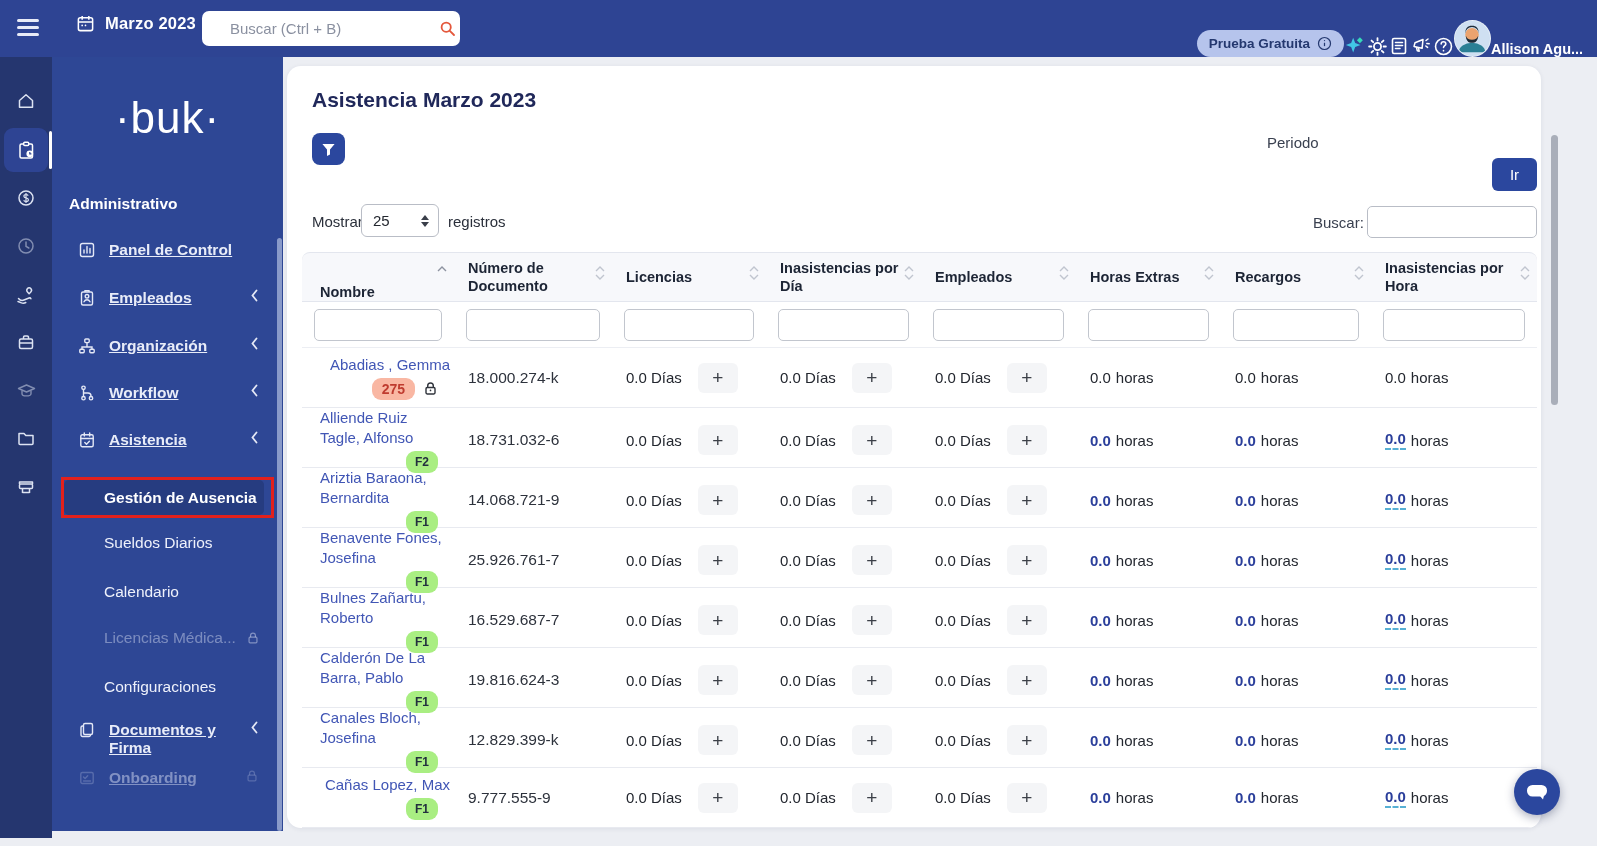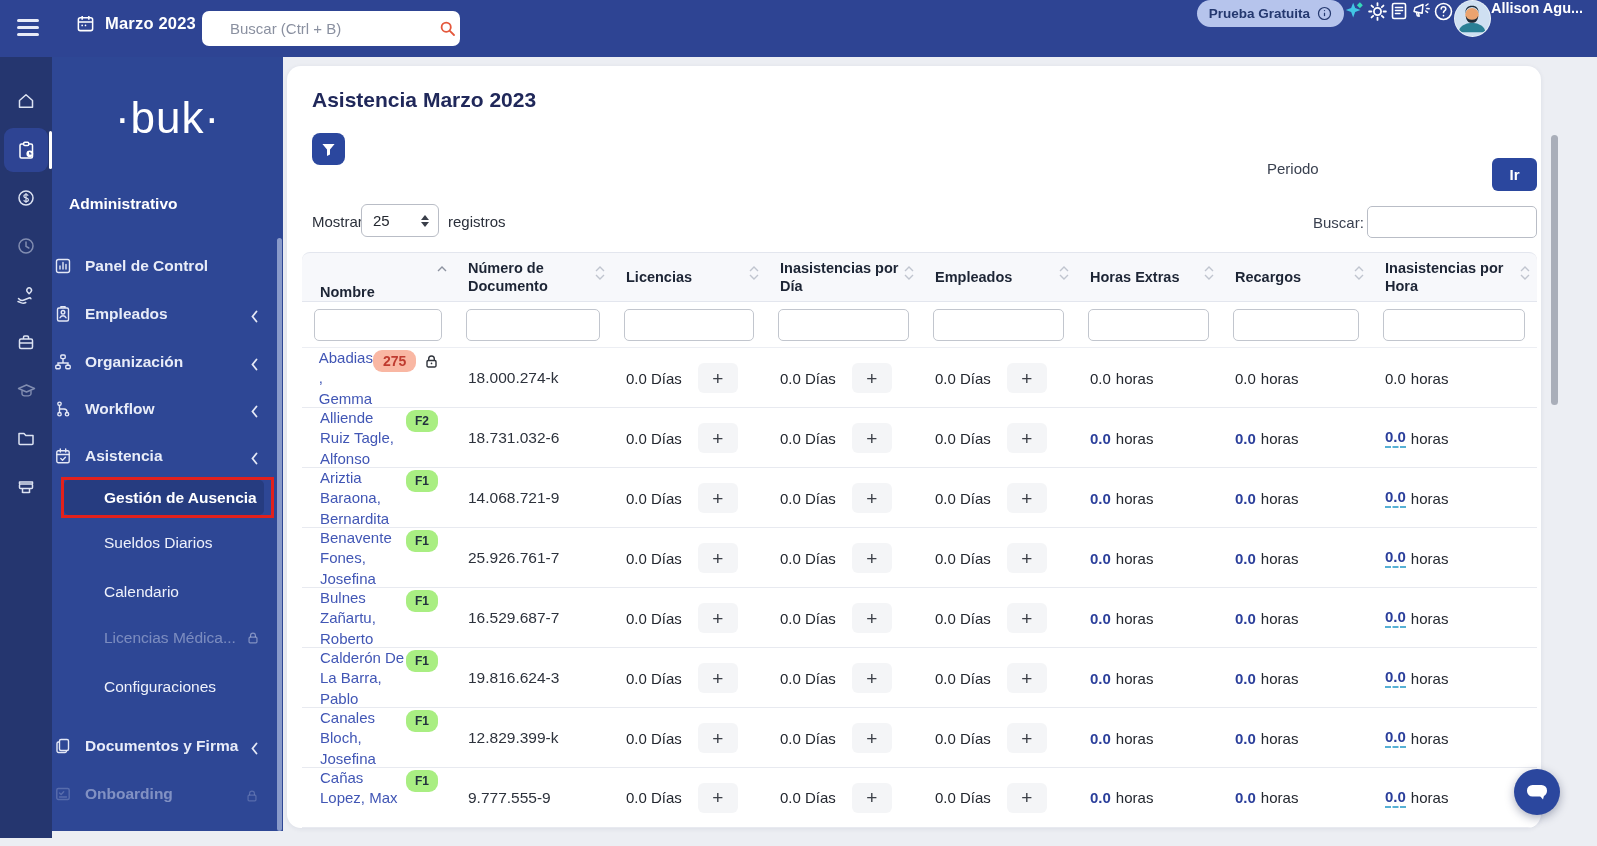--- a/index.html
+++ b/index.html
@@ -11,69 +11,69 @@
     display:flex; align-items:center; z-index:30; }
   .hamburger { position:absolute; left:17px; top:19px; width:24px; height:18px; cursor:pointer; }
   .hamburger span { display:block; width:22px; height:2.6px; background:#e8ebf7; border-radius:2px; margin-bottom:4.6px; }
   .nav-date { position:absolute; left:76px; top:14px; display:flex; align-items:center; gap:10px; color:#fff; cursor:pointer; }
   .nav-date .lbl { font-size:16.5px; font-weight:700; letter-spacing:.2px; }
   .nav-search { position:absolute; left:202px; top:11px; width:258px; height:35px; background:#fff; border-radius:7px;
     display:flex; align-items:center; }
   .nav-search input { flex:1; border:none; outline:none; font-size:15px; padding:0 10px 0 28px; color:#3a3f4c; background:transparent; }
   .nav-search input::placeholder { color:#8a90a0; }
   .nav-search .mag { margin-right:10px; }
-  .nav-right { position:absolute; right:14px; top:0; height:57px; display:flex; align-items:flex-start; }
+  .nav-right { position:absolute; right:14px; top:0; height:57px; display:flex; align-items:flex-end; }
   .trial-pill { background:#b6c4ec; color:#24386f; font-size:13.5px; font-weight:700; height:27px; padding:0 12px;
     border-radius:14px; display:flex; align-items:center; gap:7px; cursor:pointer; }
   .nav-ico { width:22px; height:22px; display:flex; align-items:center; justify-content:center; cursor:pointer; }
   .avatar { width:37px; height:37px; border-radius:50%; overflow:hidden; background:#cfe0f2; border:1.5px solid rgba(255,255,255,.55); cursor:pointer; flex:none; }
   .nav-user { color:#fff; font-size:14.5px; font-weight:700; max-width:92px; white-space:nowrap; overflow:hidden; }
 
   
   .rail { position:absolute; left:0; top:57px; width:52px; height:781px; background:#25366f; z-index:20; }
   .rail-item { position:absolute; left:4px; width:44px; height:44px; border-radius:9px;
     display:flex; align-items:center; justify-content:center; cursor:pointer; }
   .rail-item.active { background:#2e4493; }
   .rail-item.active::after { content:""; position:absolute; right:-4px; top:3px; width:3.5px; height:38px; background:#fff; border-radius:2px; }
   .rail-item.dim svg { opacity:.5; }
 
   
   .sidebar { position:absolute; left:52px; top:57px; width:231px; height:774px; background:#2e4795; z-index:20; }
   .logo { position:absolute; left:0; top:36px; width:100%; text-align:center; color:#fff;
     font-size:44px; font-weight:500; letter-spacing:1px; }
   .section-label { position:absolute; left:17px; top:138px; color:#fff; font-size:15.5px; font-weight:700; }
-  .menu-item { position:absolute; left:0; width:100%; height:34px; display:flex; align-items:flex-end;
-    padding-left:0; color:#e8ecf8; cursor:pointer; }
+  .menu-item { position:absolute; left:0; width:100%; height:34px; display:flex; align-items:flex-start;
+    padding-left:24px; color:#e8ecf8; cursor:pointer;text-decoration:underline; }
   .menu-item .mi-ico { width:22px; display:flex; justify-content:center; margin-right:11px; flex:none; }
   .menu-item .mi-label { font-size:15.5px; font-weight:600; }
   .menu-item .mi-chevron { margin-left:auto; margin-right:24px; display:flex; }
   .menu-item.dim { color:rgba(230,236,250,.45); cursor:default; }
   .menu-item.dim svg { opacity:.5; }
   .sub-item { position:absolute; left:0; width:100%; height:34px; display:flex; align-items:center;
     padding-left:52px; color:#eef1fb; font-size:15.5px; font-weight:500; cursor:pointer; }
   .sub-item.dim { color:rgba(230,236,250,.42); cursor:default; }
   .sub-active { position:absolute; left:12px; top:423px; width:200px; height:35px; background:#263c80; border-radius:5px;
     display:flex; align-items:center; padding-left:40px; color:#fff; font-size:15.5px; font-weight:700; cursor:pointer; }
   .annotation-box { position:absolute; left:9px; top:420px; width:213px; height:41px; border:3px solid #e2211c; z-index:40; pointer-events:none; }
   .side-scroll { position:absolute; right:1px; top:181px; width:5px; height:593px; background:rgba(214,223,244,.55); border-radius:3px; cursor:pointer; }
   .lock-dim { margin-left:10px; display:flex; }
 
   
   .main-card { position:absolute; left:287px; top:66px; width:1254px; height:762px; background:#fff; border-radius:14px;
     box-shadow:0 1px 5px rgba(30,40,80,.08); overflow:hidden; z-index:10; }
   .page-title { position:absolute; left:25px; top:22px; font-size:21px; font-weight:700; color:#20285a; }
   .filter-btn { position:absolute; left:25px; top:67px; width:33px; height:32px; background:#2b479e; border:none; border-radius:8px;
     display:flex; align-items:center; justify-content:center; cursor:pointer; }
-  .periodo-label { position:absolute; left:980px; top:68px; font-size:15px; color:#3a4150;margin-top:26px; }
+  .periodo-label { position:absolute; left:980px; top:68px; font-size:15px; color:#3a4150; }
   .periodo-input { position:absolute; left:980px; top:92px; width:202px; height:33px; border:1px solid #b9bdc6; border-radius:6px;
     background:#fff; display:flex; align-items:center; }
   .periodo-input input { flex:1; border:none; outline:none; font-size:16px; color:#3b404c; padding-left:10px; background:transparent; }
   .periodo-input .cal { margin-right:9px; }
   .go-btn { position:absolute; left:1205px; top:92px; width:45px; height:33px; background:#2b479e; color:#fff; border:none;
-    border-radius:6px; font-size:15px; font-weight:700; cursor:pointer; font-family:inherit; }
+    border-radius:6px; font-size:15px; font-weight:400; cursor:pointer; font-family:inherit; }
   .show-label { position:absolute; left:25px; top:147px; font-size:15px; color:#2a2f3a; }
   .page-size { position:absolute; left:74px; top:138px; width:78px; height:33px; border:1px solid #b9bdc6; border-radius:6px;
     display:flex; align-items:center; padding-left:11px; font-size:15px; color:#23272f; cursor:pointer; background:#fff; }
   .page-size .arrows { margin-left:auto; margin-right:9px; display:flex; flex-direction:column; gap:2px; }
   .page-size .arrows i { width:0; height:0; border-left:4px solid transparent; border-right:4px solid transparent; }
   .page-size .arrows i.up { border-bottom:5px solid #3a3f4a; }
   .page-size .arrows i.dn { border-top:5px solid #3a3f4a; }
   .records-label { position:absolute; left:161px; top:147px; font-size:15px; color:#2a2f3a; }
   .search-label { position:absolute; left:1026px; top:148px; font-size:15px; color:#3a4150; }
   .table-search { position:absolute; left:1080px; top:140px; width:170px; height:32px; border:1px solid #b9bdc6; border-radius:5px;
@@ -87,21 +87,21 @@
   .th { position:relative; display:flex; align-items:center; padding:0 20px 0 14px; font-size:14.5px; font-weight:700;
     color:#1d2535; line-height:1.25; cursor:pointer; }
   .th:first-child { padding-left:18px;align-items:flex-end; }
   .th .sorter { position:absolute; right:7px; top:13px; display:flex; flex-direction:column; gap:2px; }
   .tfilter { display:grid; grid-template-columns:var(--cols); height:46px; align-items:center; background:#fff;
     border-bottom:1px solid #eceef3; }
   .tfilter input { height:32px; margin-left:12px; width:calc(100% - 24px); border:1px solid #c2c6ce; border-radius:5px;
     outline:none; font-size:14px; padding:0 8px; color:#333; }
   .tr { display:grid; grid-template-columns:var(--cols); height:60px; border-bottom:1px solid #e8eaf0; background:#fff; }
   .td { display:flex; align-items:center; padding-left:14px; font-size:15px; color:#23272f; }
-  .td-name { flex-direction:row; align-items:flex-start; justify-content:center; padding-left:18px; padding-right:4px; }
+  .td-name { flex-direction:column; align-items:flex-end; justify-content:center; padding-left:18px; padding-right:4px; }
   .name-link { color:#4156b5; font-size:15px; line-height:1.35; text-decoration:none; cursor:pointer; }
   .badge-row { display:flex; justify-content:flex-end; align-items:center; gap:8px; padding-right:12px; margin-top:2px; }
   .emp-badge { border-radius:9px; font-weight:700; }
   .emp-badge.green { background:#a9ee82; color:#23303e; font-size:12px; padding:4px 9px; }
   .emp-badge.salmon { background:#f9b7a3; color:#bf3b2f; font-size:14px; padding:3px 10px; }
   .td-doc { font-size:15.5px; color:#2d323c; }
   .td-days { gap:16px; }
   .plus-btn { width:40px; height:30px; border:none; background:#f4f5f7; border-radius:6px; font-size:19px; color:#3c4048;
     cursor:pointer; line-height:1; font-family:inherit; }
   .hv { color:#23272f; }

